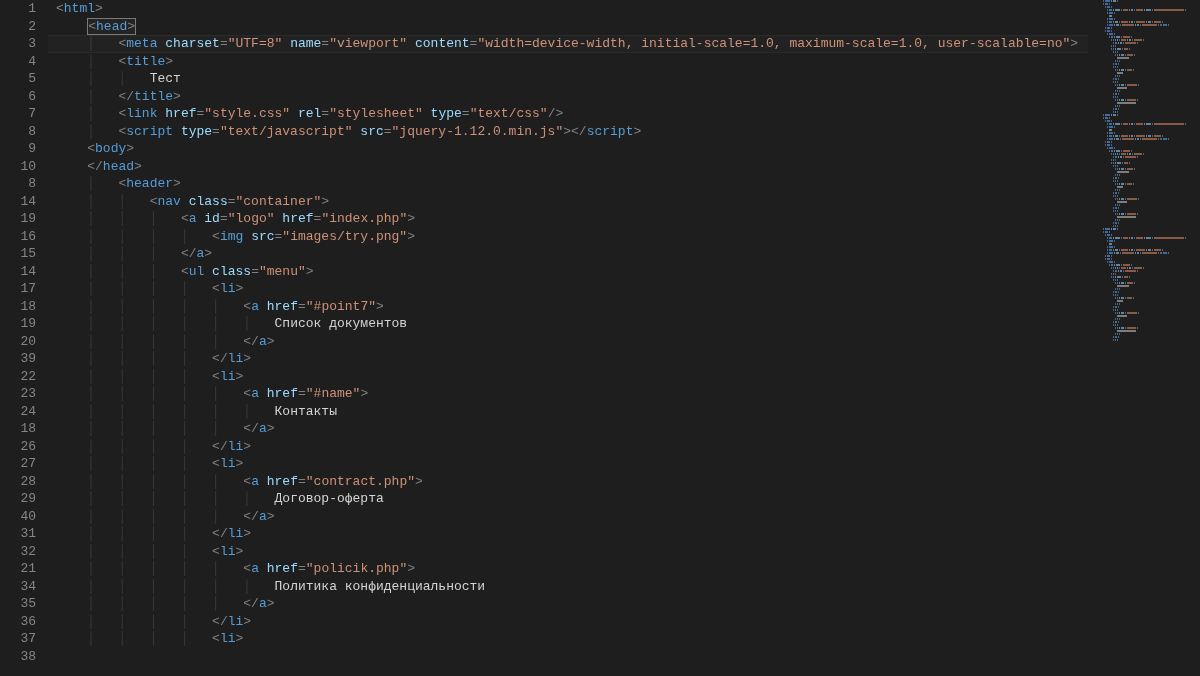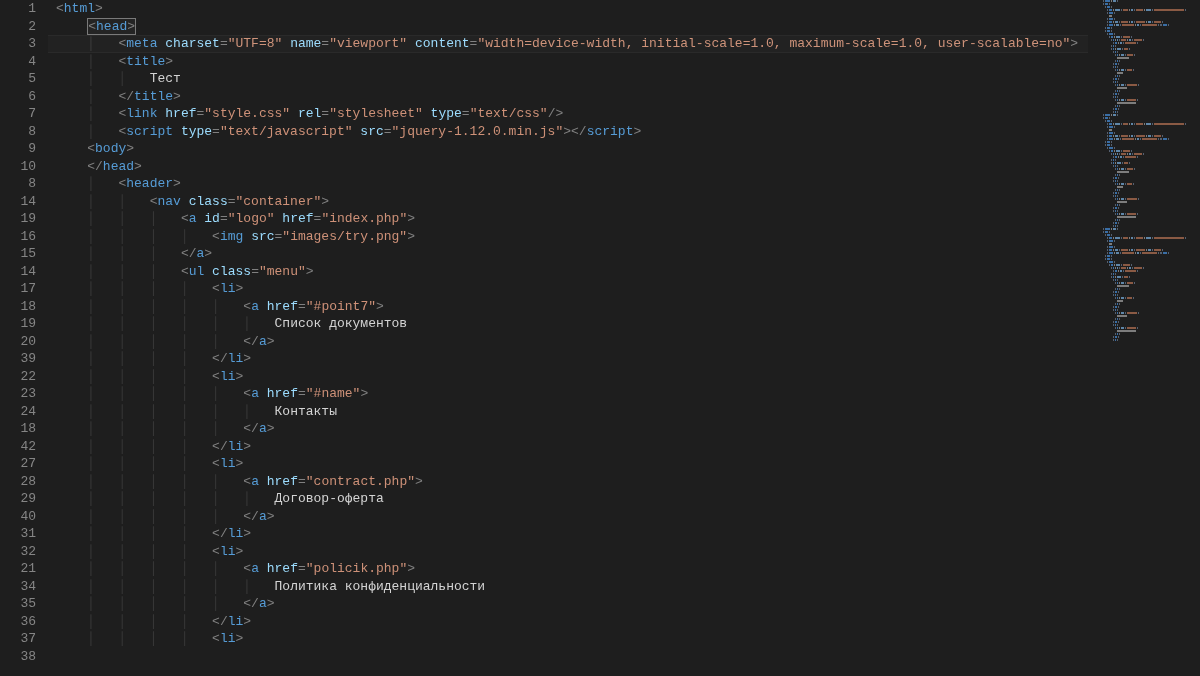--- a/index.html
+++ b/index.html
@@ -105,21 +105,21 @@
       <div class="ln">14</div>
       <div class="ln">17</div>
       <div class="ln">18</div>
       <div class="ln">19</div>
       <div class="ln">20</div>
       <div class="ln">39</div>
       <div class="ln">22</div>
       <div class="ln">23</div>
       <div class="ln">24</div>
       <div class="ln">18</div>
-      <div class="ln">42</div>
+      <div class="ln">26</div>
       <div class="ln">27</div>
       <div class="ln">28</div>
       <div class="ln">29</div>
       <div class="ln">40</div>
       <div class="ln">31</div>
       <div class="ln">32</div>
       <div class="ln">21</div>
       <div class="ln">34</div>
       <div class="ln">35</div>
       <div class="ln">36</div>

